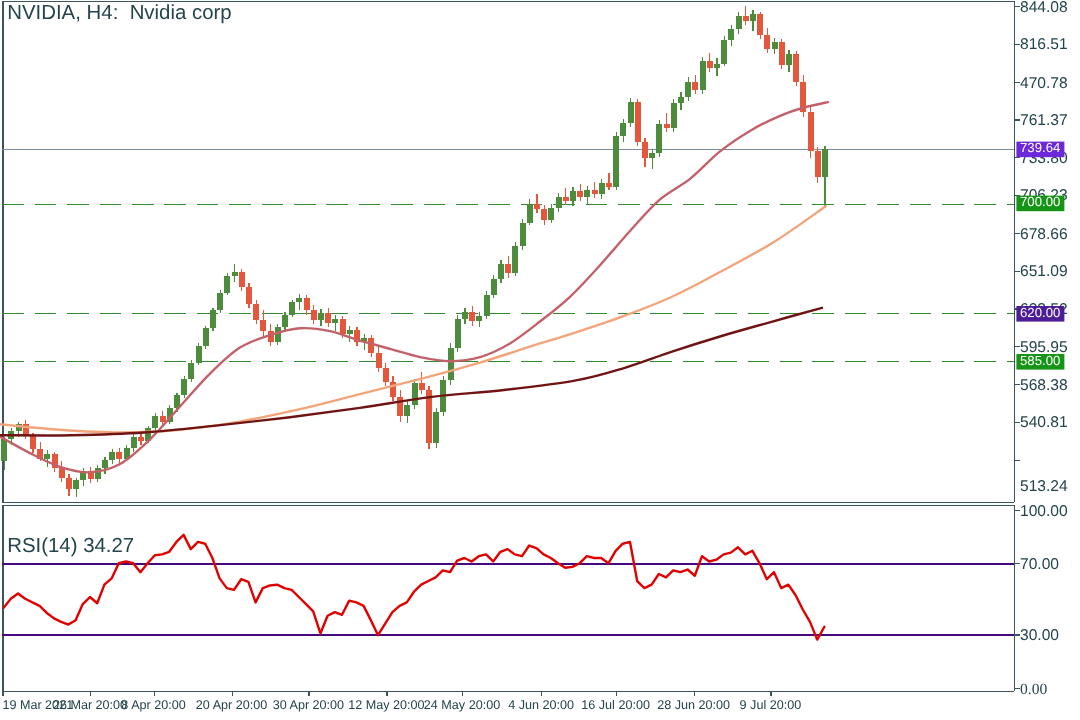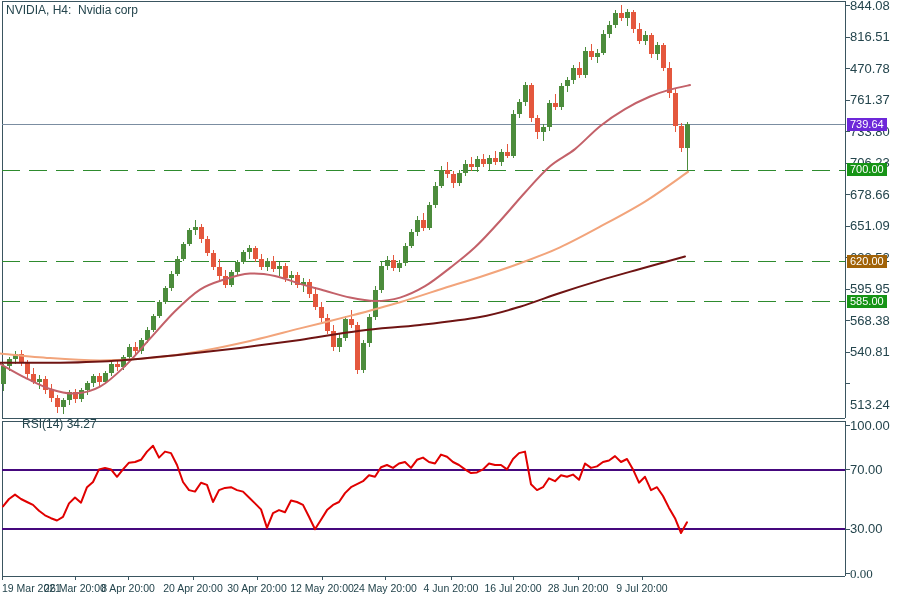--- a/index.html
+++ b/index.html
@@ -1,25 +1,25 @@
 <!DOCTYPE html>
 <html><head>
 <meta charset="utf-8">
 <style>
   html,body{margin:0;padding:0;background:#fff;}
   #window{position:relative;width:900px;height:600px;background:#ffffff;overflow:hidden;
           font-family:"Liberation Sans","DejaVu Sans",sans-serif;}
-  .lbl{position:absolute;font-size:12px;color:#24454d;white-space:pre;line-height:13px;text-align:right;}
+  .lbl{position:absolute;font-size:17px;color:#24454d;white-space:pre;line-height:13px;text-align:right;}
   .axis-price-label{position:absolute;left:850px;font-size:13px;color:#24454d;line-height:13px;}
   .time-label{position:absolute;top:582px;font-size:10.5px;color:#24454d;white-space:pre;transform:translateX(-50%);}
   .time-label.left{transform:none;}
   .level-badge{position:absolute;left:847px;height:13px;padding:0 3px;font-size:11px;line-height:13px;
                color:#ffffff;white-space:pre;}
   #title{left:6px;top:4px;}
-  #rsilabel{left:6px;top:418px;margin-left:16px;}
+  #rsilabel{left:6px;top:448px;}
   svg{position:absolute;left:0;top:0;}
 </style>
 </head>
 <body>
 <div id="window">
 
 <svg id="canvas" width="900" height="600">
       <line x1="2" y1="1.5" x2="845" y2="1.5" stroke="#3a5560" stroke-width="1" shape-rendering="crispEdges"></line>
       <line x1="2" y1="418.5" x2="845" y2="418.5" stroke="#3a5560" stroke-width="1" shape-rendering="crispEdges"></line>
       <line x1="2.5" y1="1" x2="2.5" y2="418" stroke="#3a5560" stroke-width="1" shape-rendering="crispEdges"></line>
@@ -324,17 +324,17 @@
       <div class="time-label" style="left: 193px;">20 Apr 20:00</div>
       <div class="time-label" style="left: 257px;">30 Apr 20:00</div>
       <div class="time-label" style="left: 322px;">12 May 20:00</div>
       <div class="time-label" style="left: 385px;">24 May 20:00</div>
       <div class="time-label" style="left: 451px;">4 Jun 20:00</div>
       <div class="time-label" style="left: 513px;">16 Jul 20:00</div>
       <div class="time-label" style="left: 578px;">28 Jun 20:00</div>
       <div class="time-label" style="left: 642px;">9 Jul 20:00</div>
       <div class="level-badge" style="top: 117.828px; background: #6d28d9;">739.64</div>
       <div class="level-badge" style="top: 163.118px; background: rgb(22, 148, 22);">700.00</div>
-      <div class="level-badge" style="top: 254.522px; background: #a16207;">620.00</div>
+      <div class="level-badge" style="top: 254.522px; background: #4c1d95;">620.00</div>
       <div class="level-badge" style="top: 294.511px; background: rgb(22, 148, 22);">585.00</div>
     </div>
 
 </div>
 
 </body></html>

